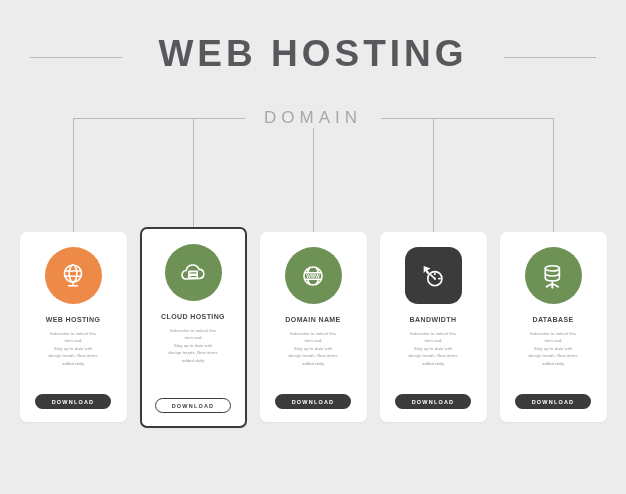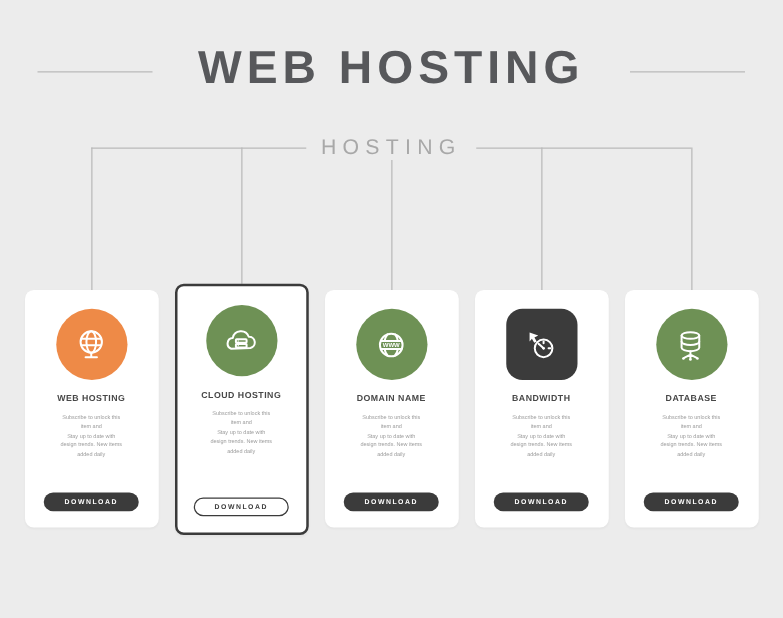--- a/index.html
+++ b/index.html
@@ -73,21 +73,21 @@
 </style>
 </head>
 <body>
 
 <div class="stage">
 
   <div class="hline title-line-left"></div>
   <h1 class="title">WEB HOSTING</h1>
   <div class="hline title-line-right"></div>
 
-  <div class="subtitle">HOSTING</div>
+  <div class="subtitle">DOMAIN</div>
 
   <div class="hline conn-left"></div>
   <div class="hline conn-right"></div>
   <div class="vline v1"></div>
   <div class="vline v2"></div>
   <div class="vline v3"></div>
   <div class="vline v4"></div>
   <div class="vline v5"></div>
 
   <div class="cards">

